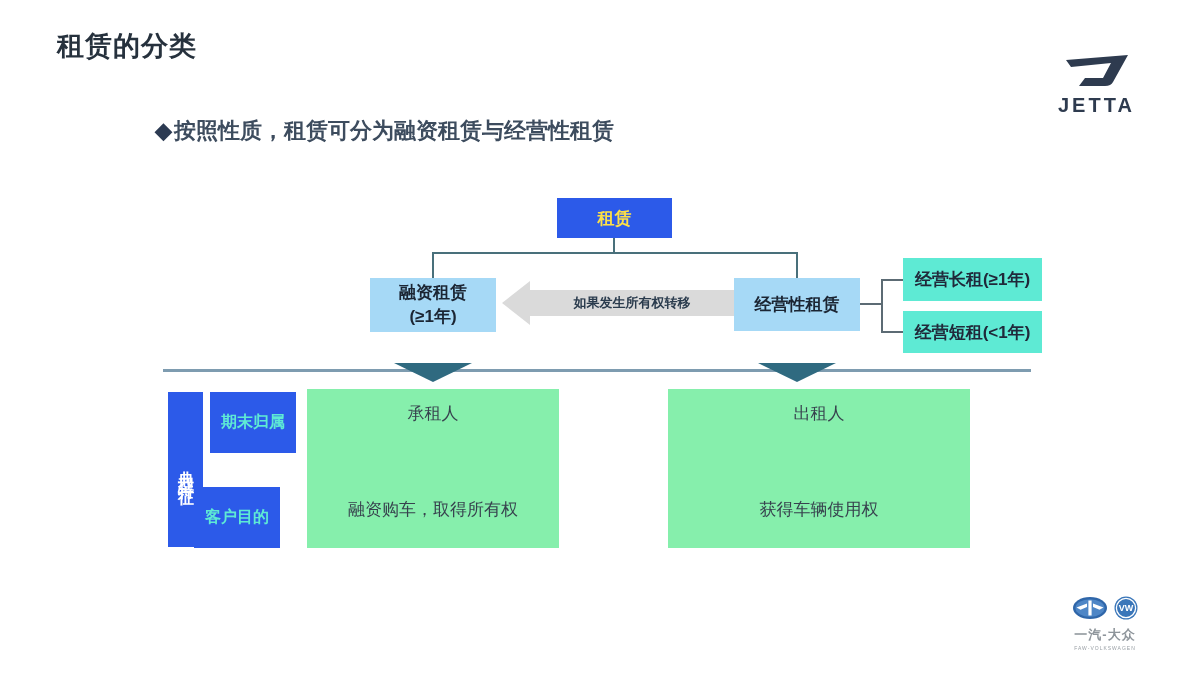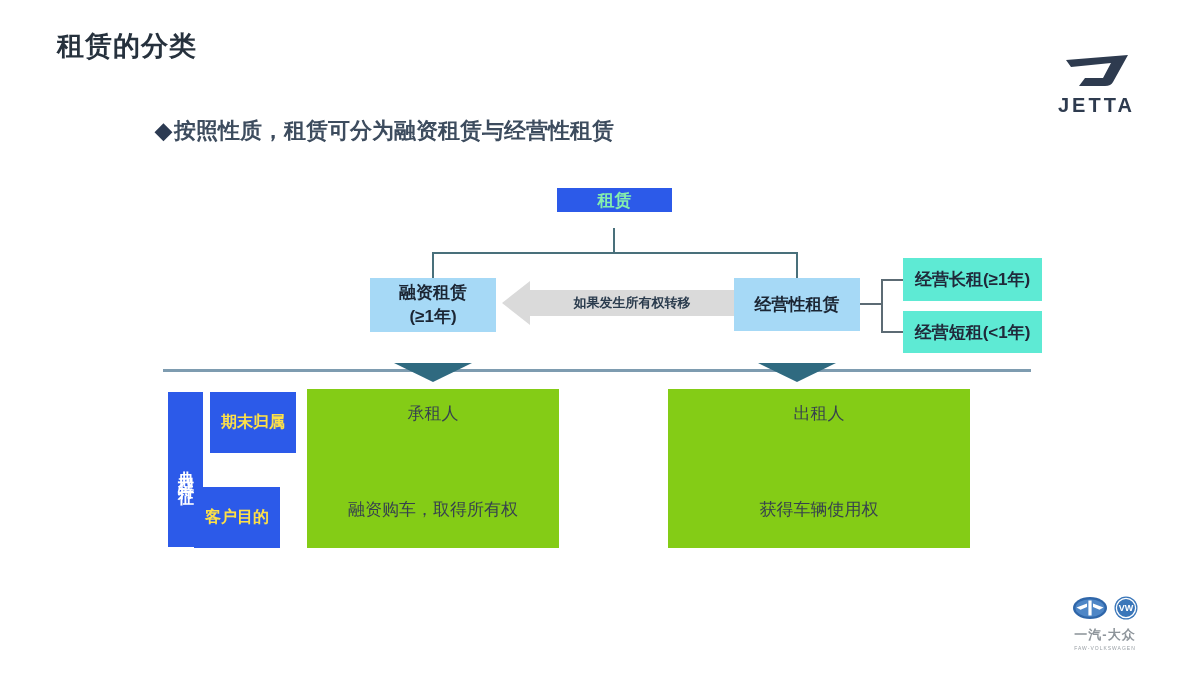--- a/index.html
+++ b/index.html
@@ -12,21 +12,21 @@
   .bullet{left:155px;top:116px;font-size:22px;font-weight:bold;color:#3D4C5E;}
   .bullet .diamond{color:#2C3A52;margin-right:2px;}
 
   
   .jetta{left:1058px;top:54px;width:90px;text-align:left;}
   .jetta-word{font-size:20px;font-weight:800;color:#2E3B4F;letter-spacing:3px;margin-top:2px;}
 
   
   .box{display:flex;align-items:center;justify-content:center;text-align:center;
        font-weight:bold;font-size:17px;}
-  .root-box{left:557px;top:188px;width:115px;height:24px;background:#2C5AE9;color:#86efac;}
+  .root-box{left:557px;top:198px;width:115px;height:40px;background:#2C5AE9;color:#fde047;}
   .lblue{background:#A6D9F6;color:#1B2533;}
   .finance-box{left:370px;top:278px;width:126px;height:54px;line-height:24px;}
   .operating-box{left:734px;top:278px;width:126px;height:53px;}
   .gold{background:#5eead4;color:#20293A;}
   .gold1{left:903px;top:258px;width:139px;height:43px;}
   .gold2{left:903px;top:311px;width:139px;height:42px;}
 
   
   .line{background:#49707B;}
   .v-root{left:613px;top:228px;width:2px;height:25px;}
@@ -52,25 +52,25 @@
   .divider{left:163px;top:369px;width:868px;height:3px;background:#7E9CB0;}
   .tri{width:0;height:0;border-left:39px solid transparent;border-right:39px solid transparent;
        border-top:19px solid #2F6A80;}
   .tri1{left:394px;top:363px;}
   .tri2{left:758px;top:363px;}
 
   
   .sidebar{left:168px;top:392px;width:35px;height:155px;background:#2C5AE9;color:#fff;
       display:flex;align-items:center;justify-content:center;font-size:16px;font-weight:bold;
       writing-mode:vertical-rl;text-orientation:upright;letter-spacing:6px;}
-  .rowlabel{background:#2C5AE9;color:#fde047;font-size:16px;font-weight:bold;
+  .rowlabel{background:#2C5AE9;color:#5eead4;font-size:16px;font-weight:bold;
       display:flex;align-items:center;justify-content:center;}
   .rowlabel1{left:210px;top:392px;width:86px;height:61px;}
   .rowlabel2{left:194px;top:487px;width:86px;height:61px;}
-  .graypanel{background:#84cc16;color:#37424E;font-size:17px;}
+  .graypanel{background:#86efac;color:#37424E;font-size:17px;}
   .gp-left{left:307px;top:389px;width:252px;height:159px;}
   .gp-right{left:668px;top:389px;width:302px;height:159px;}
   .gp-top{position:absolute;top:13px;left:0;width:100%;text-align:center;}
   .gp-bot{position:absolute;bottom:27px;left:0;width:100%;text-align:center;}
 
   
   .footer{left:1050px;top:598px;width:110px;text-align:center;}
   .footer-logos{display:flex;justify-content:center;align-items:center;gap:6px;height:24px;}
   .footer-cn{font-size:13px;font-weight:bold;color:#8E959B;margin-top:4px;letter-spacing:1px;}
   .footer-en{font-size:5px;color:#9AA0A6;letter-spacing:1px;margin-top:1px;}

